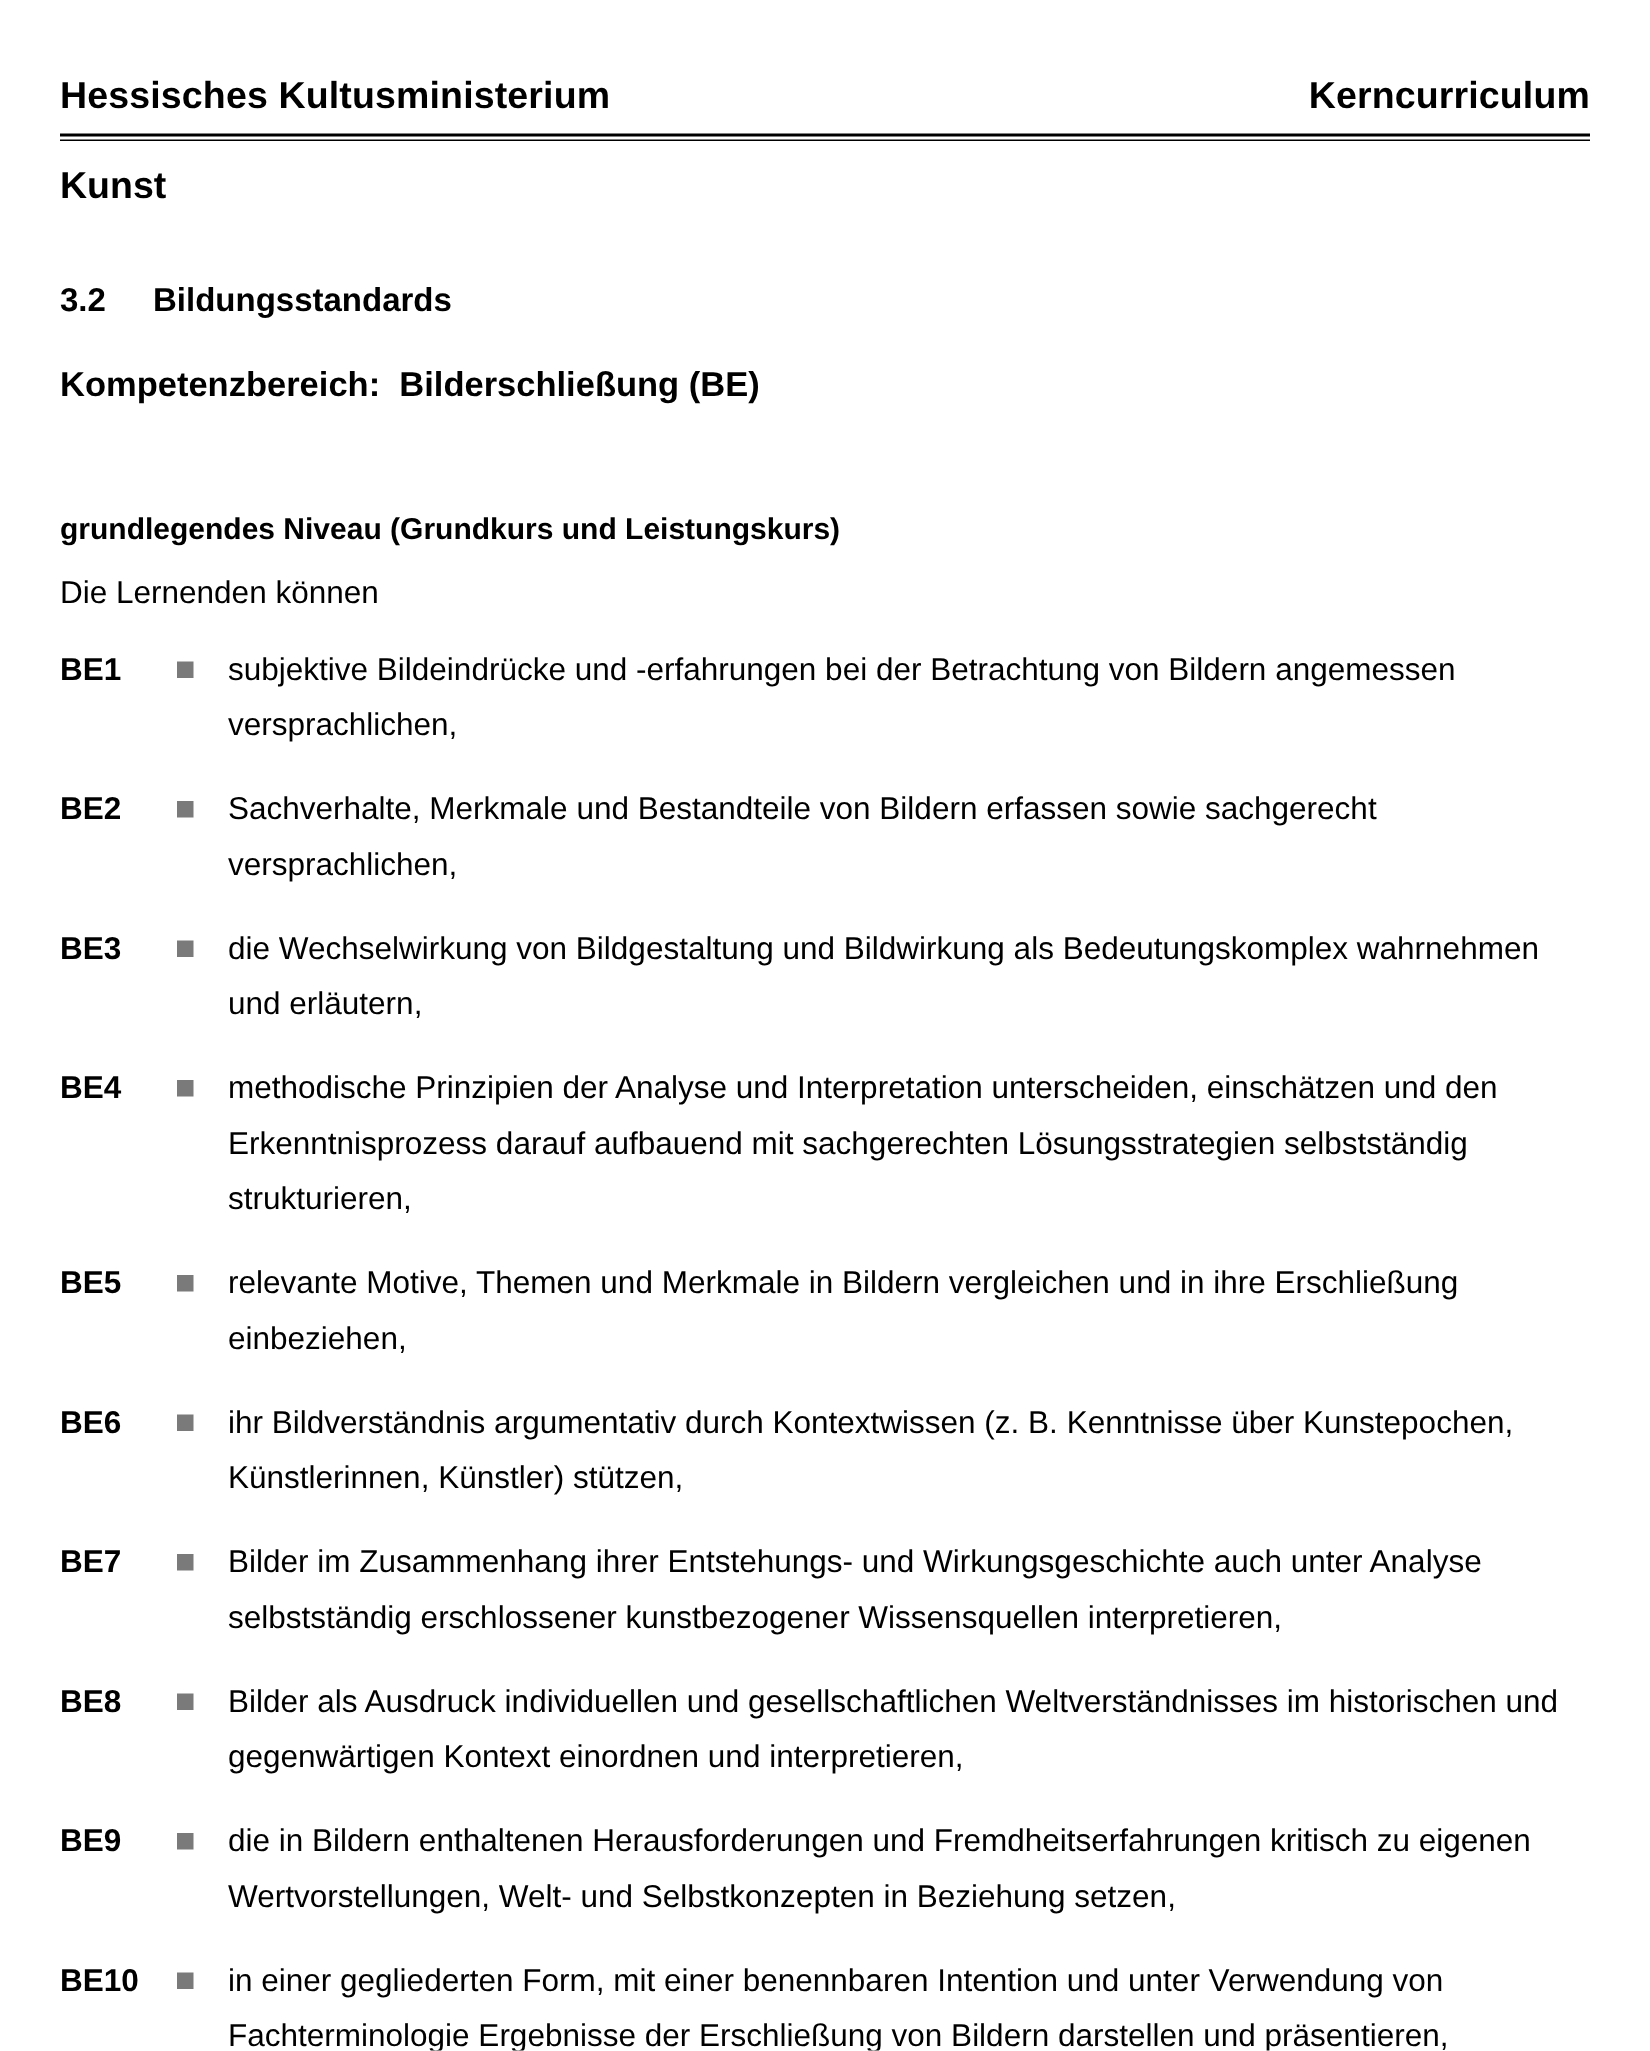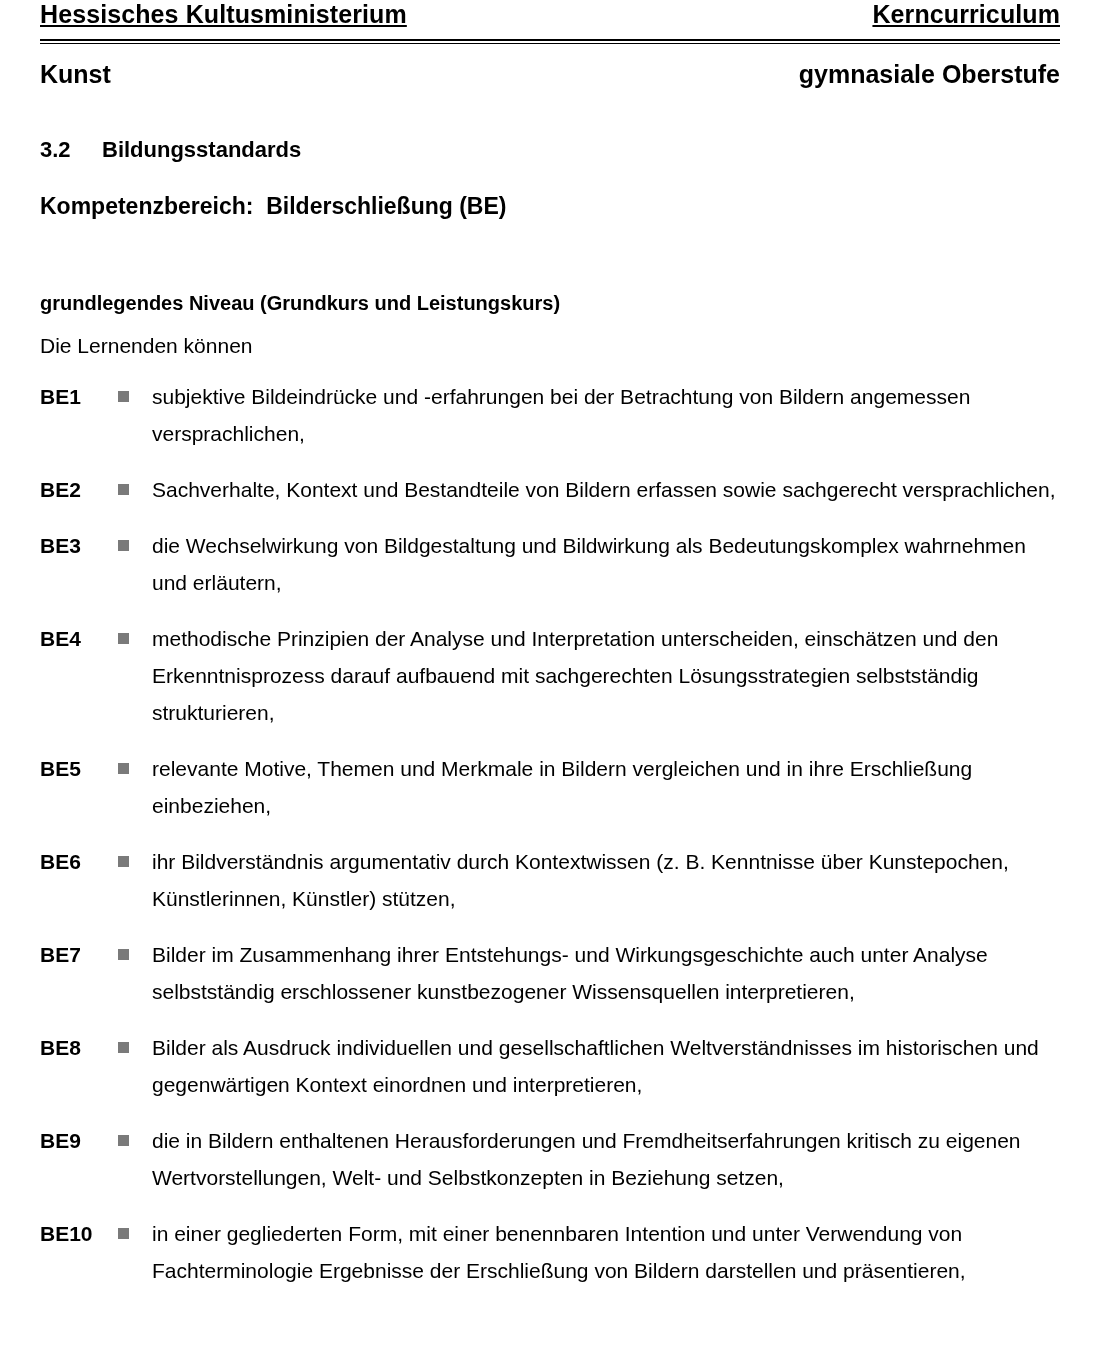--- a/index.html
+++ b/index.html
@@ -25,21 +25,21 @@
   }
 
   
   .runhead {
     display: flex;
     justify-content: space-between;
     align-items: flex-end;
     font-size: 25px;
     font-weight: bold;
     letter-spacing: 0.1px;
-    text-decoration: underline;
+    padding-top: 50px;
   }
   .runhead-left  { text-align: left; }
   .runhead-right { text-align: right; }
 
   .double-rule {
     margin-top: 10px;
     height: 5px;
     border-top: 2px solid #000;
     border-bottom: 1px solid #000;
     box-sizing: border-box;
@@ -135,21 +135,20 @@
 
   <div class="runhead">
     <div class="runhead-left">Hessisches Kultusministerium</div>
     <div class="runhead-right">Kerncurriculum</div>
   </div>
 
   <div class="double-rule"></div>
 
   <div class="subhead">
     <div class="runhead-left">Kunst</div>
-    <div class="runhead-right">gymnasiale Oberstufe</div>
   </div>
 
   <div class="section-heading">
     <div class="section-number">3.2</div>
     <div class="section-title">Bildungsstandards</div>
   </div>
 
   <div class="competence">Kompetenzbereich:  Bilderschließung (BE)</div>
 
   <div class="level">grundlegendes Niveau (Grundkurs und Leistungskurs)</div>
@@ -163,21 +162,21 @@
         <div class="std-bullet-cell">
           <span class="bullet-square" style="background: rgb(122, 122, 122);"></span>
         </div>
         <div class="std-text">subjektive Bildeindrücke und -erfahrungen bei der Betrachtung von Bildern angemessen versprachlichen,</div>
       </div>
       <div class="std-row">
         <div class="std-code">BE2</div>
         <div class="std-bullet-cell">
           <span class="bullet-square" style="background: rgb(122, 122, 122);"></span>
         </div>
-        <div class="std-text">Sachverhalte, Kontext und Bestandteile von Bildern erfassen sowie sachgerecht versprachlichen,</div>
+        <div class="std-text">Sachverhalte, Merkmale und Bestandteile von Bildern erfassen sowie sachgerecht versprachlichen,</div>
       </div>
       <div class="std-row">
         <div class="std-code">BE3</div>
         <div class="std-bullet-cell">
           <span class="bullet-square" style="background: rgb(122, 122, 122);"></span>
         </div>
         <div class="std-text">die Wechselwirkung von Bildgestaltung und Bildwirkung als Bedeutungskomplex wahrnehmen und erläutern,</div>
       </div>
       <div class="std-row">
         <div class="std-code">BE4</div>

